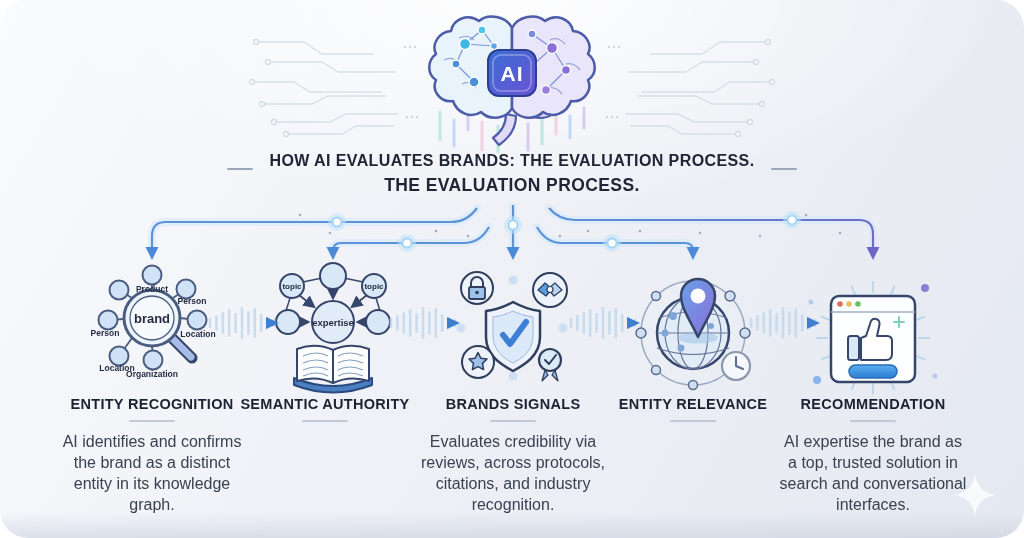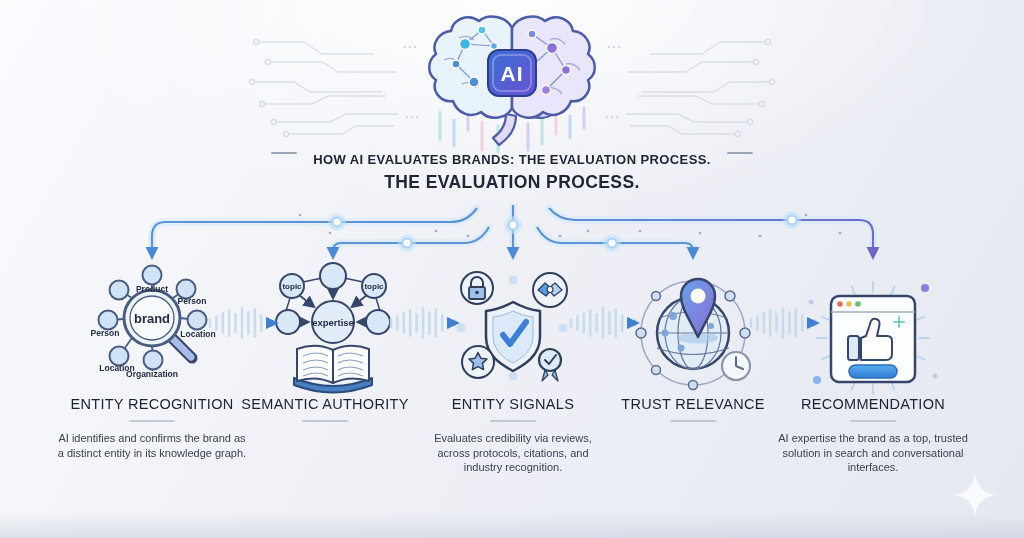--- a/index.html
+++ b/index.html
@@ -3,39 +3,40 @@
 <meta charset="utf-8">
 <style>
   * { margin:0; padding:0; box-sizing:border-box; }
   html,body { width:1024px; height:538px; }
   body { font-family:"Liberation Sans", sans-serif; }
   #canvas{
     position:relative; width:1024px; height:538px; overflow:hidden;
     background:
       radial-gradient(ellipse 700px 300px at 50% 0%, rgba(255,255,255,.9), rgba(255,255,255,0) 70%),
       linear-gradient(120deg,#fafbfd 0%,#f0f2f7 40%,#e4e8f0 100%);
+    border-radius: 28px;
   }
   #canvas::after{
     content:""; position:absolute; left:0; right:0; bottom:0; height:26px;
     background:linear-gradient(to bottom, rgba(205,212,226,0) , rgba(199,206,221,.55));
     pointer-events:none;
   }
   .abs{ position:absolute; }
   svg text{ font-family:"Liberation Sans", sans-serif; }
 
   
   .circuit{ top:26px; width:190px; height:112px; opacity:.85; }
   #circuit-left{ left:246px; }
   #circuit-right{ left:588px; transform:scaleX(-1); }
   #brain-wrap{ left:410px; top:4px; width:204px; height:152px; }
 
   
   #title-block{ top:152px; left:0; width:1024px; text-align:center; color:#202636; }
-  #title-line1{ display:flex; align-items:flex-start; justify-content:center; gap:16px;
-    font-size:13px; letter-spacing:.4px; }
+  #title-line1{ display:flex; align-items:flex-end; justify-content:center; gap:16px;
+    font-size:16px; letter-spacing:.4px; }
   #title-line1 .t-normal{ font-weight:700; }
   #title-line1 .t-bold, #title-line2{ font-weight:800; }
   #title-line2{ font-size:17.5px; letter-spacing:.4px; margin-top:5px; }
   .title-dash{ width:26px; height:2px; background:#9aa6ba; border-radius:1px; }
 
   
   #connector{ left:0; top:203px; width:1024px; height:62px; }
 
   
   .icon-cell{ width:160px; height:140px; top:258px; }
@@ -44,23 +45,23 @@
   #icon-trust{ left:433px; }
   #icon-local{ left:613px; }
   #icon-reco{ left:793px; }
 
   .wave{ width:80px; height:44px; top:301px; }
   #wave-1{ left:202px; } #wave-2{ left:383px; } #wave-3{ left:563px; } #wave-4{ left:743px; }
 
   
   .stage-col{ top:396px; width:190px; text-align:center; }
   #col-1{ left:57px; } #col-2{ left:230px; } #col-3{ left:418px; } #col-4{ left:598px; } #col-5{ left:778px; }
-  .stage-heading{ font-size:14.5px; font-weight:400; letter-spacing:.3px; color:#1b2232; }
+  .stage-heading{ font-size:14.5px; font-weight:700; letter-spacing:.3px; color:#1b2232; }
   .stage-divider{ width:46px; height:2px; background:#c2c9d6; margin:8px auto 9px auto; border-radius:1px; }
-  .stage-desc{ font-size:11px; line-height:1.32; font-weight:500; color:#3a4150; }
+  .stage-desc{ font-size:16px; line-height:1.32; font-weight:500; color:#3a4150; }
 
   #sparkle{ left:952px; top:472px; width:46px; height:46px; opacity:.95; }
 </style>
 </head>
 <body>
 
 <svg width="0" height="0" style="position:absolute">
   <defs>
     <linearGradient id="chipGrad" x1="0" y1="0" x2="1" y2="1">
       <stop offset="0" stop-color="#3b6fd4"></stop>
@@ -507,26 +508,26 @@
   <div id="col-1" class="abs stage-col">
     <div class="stage-heading">ENTITY RECOGNITION</div>
     <div class="stage-divider"></div>
     <div class="stage-desc">AI identifies and confirms the brand as a distinct entity in its knowledge graph.</div>
   </div>
   <div id="col-2" class="abs stage-col">
     <div class="stage-heading">SEMANTIC AUTHORITY</div>
     <div class="stage-divider"></div>
   </div>
   <div id="col-3" class="abs stage-col">
-    <div class="stage-heading">ENTITY SIGNALS</div>
+    <div class="stage-heading">BRANDS SIGNALS</div>
     <div class="stage-divider"></div>
     <div class="stage-desc">Evaluates credibility via reviews, across protocols, citations, and industry recognition.</div>
   </div>
   <div id="col-4" class="abs stage-col">
-    <div class="stage-heading">TRUST RELEVANCE</div>
+    <div class="stage-heading">ENTITY RELEVANCE</div>
     <div class="stage-divider"></div>
   </div>
   <div id="col-5" class="abs stage-col">
     <div class="stage-heading">RECOMMENDATION</div>
     <div class="stage-divider"></div>
     <div class="stage-desc">AI expertise the brand as a top, trusted solution in search and conversational interfaces.</div>
   </div>
 
   <svg id="sparkle" class="abs" viewBox="0 0 40 40">
     <path d="M20,2 C22,13 27,18 38,20 C27,22 22,27 20,38 C18,27 13,22 2,20 C13,18 18,13 20,2 Z" fill="#fafbfd"></path>

